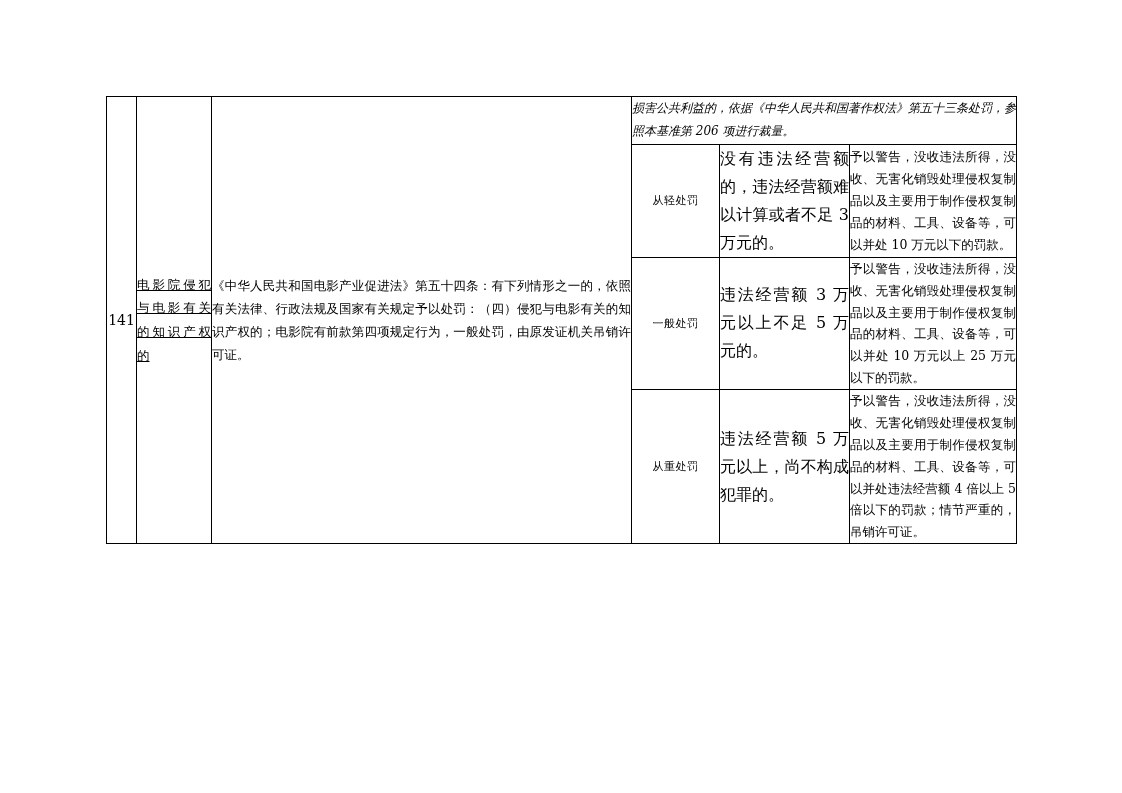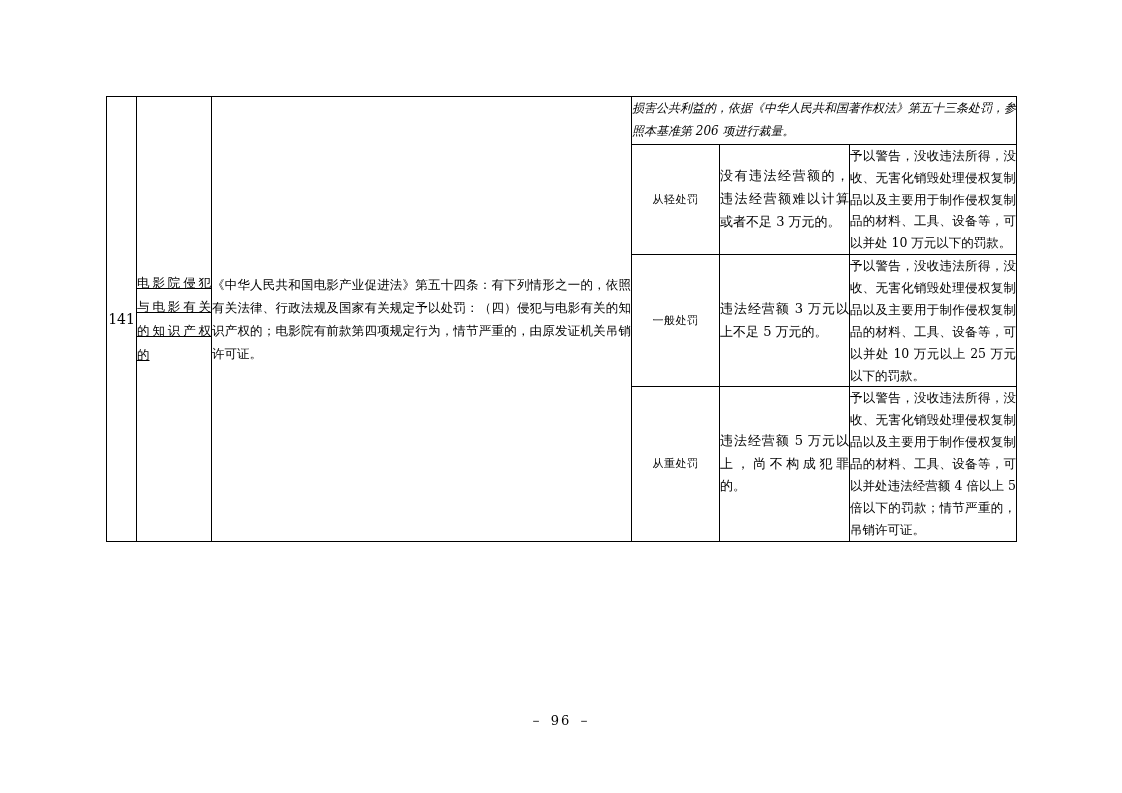--- a/index.html
+++ b/index.html
@@ -70,21 +70,21 @@
     vertical-align: middle;
     font-style: italic;
   }
   .level-cell {
     text-align: center;
     font-size: 11px;
     vertical-align: middle;
     letter-spacing: 0.5px;
   }
   .cond-cell {
-    font-size: 13px;
+    font-size: 16px;
     line-height: 1.75;
     padding: 8px 9px;
     text-align: justify;
     vertical-align: middle;
     margin-top: 20px;
   }
   .result-cell {
     font-size: 12.5px;
     line-height: 1.75;
     padding: 8px 9px;
@@ -113,36 +113,35 @@
       <col class="col-item">
       <col class="col-basis">
       <col class="col-level">
       <col class="col-cond">
       <col class="col-result">
     </colgroup>
     <tbody>
       <tr>
         <td class="idx-cell" rowspan="4">141</td>
         <td class="item-cell" rowspan="4">电影院侵犯与电影有关的知识产权的</td>
-        <td class="basis-cell" rowspan="4">《中华人民共和国电影产业促进法》第五十四条：有下列情形之一的，依照有关法律、行政法规及国家有关规定予以处罚：（四）侵犯与电影有关的知识产权的；电影院有前款第四项规定行为，情节严重的，由原发证机关吊销许可证。</td>
+        <td class="basis-cell" rowspan="4">《中华人民共和国电影产业促进法》第五十四条：有下列情形之一的，依照有关法律、行政法规及国家有关规定予以处罚：（四）侵犯与电影有关的知识产权的；电影院有前款第四项规定行为，一般处罚，由原发证机关吊销许可证。</td>
         <td class="note-cell" colspan="3">损害公共利益的，依据《中华人民共和国著作权法》第五十三条处罚，参照本基准第 206 项进行裁量。</td>
       </tr>
       <tr>
         <td class="level-cell">从轻处罚</td>
         <td class="cond-cell">没有违法经营额的，违法经营额难以计算或者不足 3 万元的。</td>
         <td class="result-cell">予以警告，没收违法所得，没收、无害化销毁处理侵权复制品以及主要用于制作侵权复制品的材料、工具、设备等，可以并处 10 万元以下的罚款。</td>
       </tr>
       <tr>
         <td class="level-cell">一般处罚</td>
         <td class="cond-cell">违法经营额 3 万元以上不足 5 万元的。</td>
         <td class="result-cell">予以警告，没收违法所得，没收、无害化销毁处理侵权复制品以及主要用于制作侵权复制品的材料、工具、设备等，可以并处 10 万元以上 25 万元以下的罚款。</td>
       </tr>
       <tr>
         <td class="level-cell">从重处罚</td>
         <td class="cond-cell">违法经营额 5 万元以上，尚不构成犯罪的。</td>
         <td class="result-cell">予以警告，没收违法所得，没收、无害化销毁处理侵权复制品以及主要用于制作侵权复制品的材料、工具、设备等，可以并处违法经营额 4 倍以上 5 倍以下的罚款；情节严重的，吊销许可证。</td>
       </tr>
     </tbody>
   </table>
 
-  <div class="page-number">－ 96 －</div>
 
 </div>
 
 </body></html>

